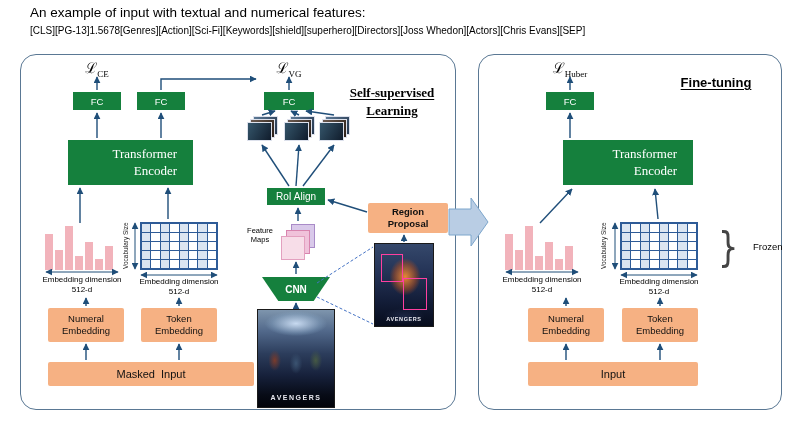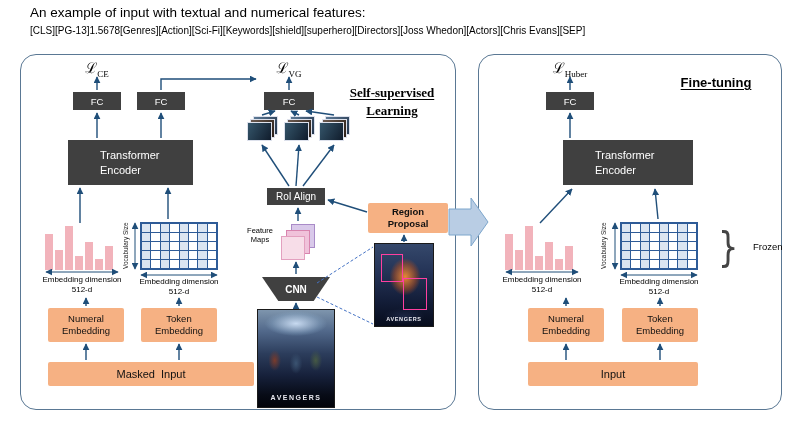--- a/index.html
+++ b/index.html
@@ -3,23 +3,23 @@
 <meta charset="utf-8">
 <style>
   * { margin:0; padding:0; box-sizing:border-box; }
   html,body { width:800px; height:421px; }
   body { position:relative; background:#ffffff; font-family:"Liberation Sans", sans-serif; color:#000; overflow:hidden; }
   .caption { position:absolute; font-size:13.5px; }
   .tokens { position:absolute; font-size:10px; letter-spacing:0; white-space:nowrap; }
 
   .panel { position:absolute; border:1.6px solid #5a7894; border-radius:16px; background:#fff; }
 
-  .bluebox { position:absolute; background:#404040; color:#fff; display:flex; align-items:center; justify-content:center; text-align:left; }
+  .bluebox { position:absolute; background:#15803d; color:#fff; display:flex; align-items:center; justify-content:center; text-align:right; }
   .fc   { font-size:9.5px; }
-  .enc  { font-size:11px; line-height:1.3; padding:0 32px; }
+  .enc  { font-size:13px; line-height:1.3; padding:0 16px;font-family:Liberation Serif, serif; }
   .roi  { font-size:10px; }
   .cnnbox { font-size:10px; font-weight:700; clip-path:polygon(0 0,100% 0,76% 100%,24% 100%); }
 
   .orangebox { position:absolute; background:#f6b183; color:#14233c; display:flex; align-items:center; justify-content:center; text-align:center; border-radius:2px; }
   .emb  { font-size:9.5px; line-height:1.25; padding:0 10px; color:#111; }
   .widebox { font-size:11px; color:#111; word-spacing:3px; }
 
   .loss { position:absolute; text-align:center; font-size:14.5px; font-family:"DejaVu Serif", serif; }
   .loss sub { font-size:9px; font-family:"Liberation Serif", serif; }
 

